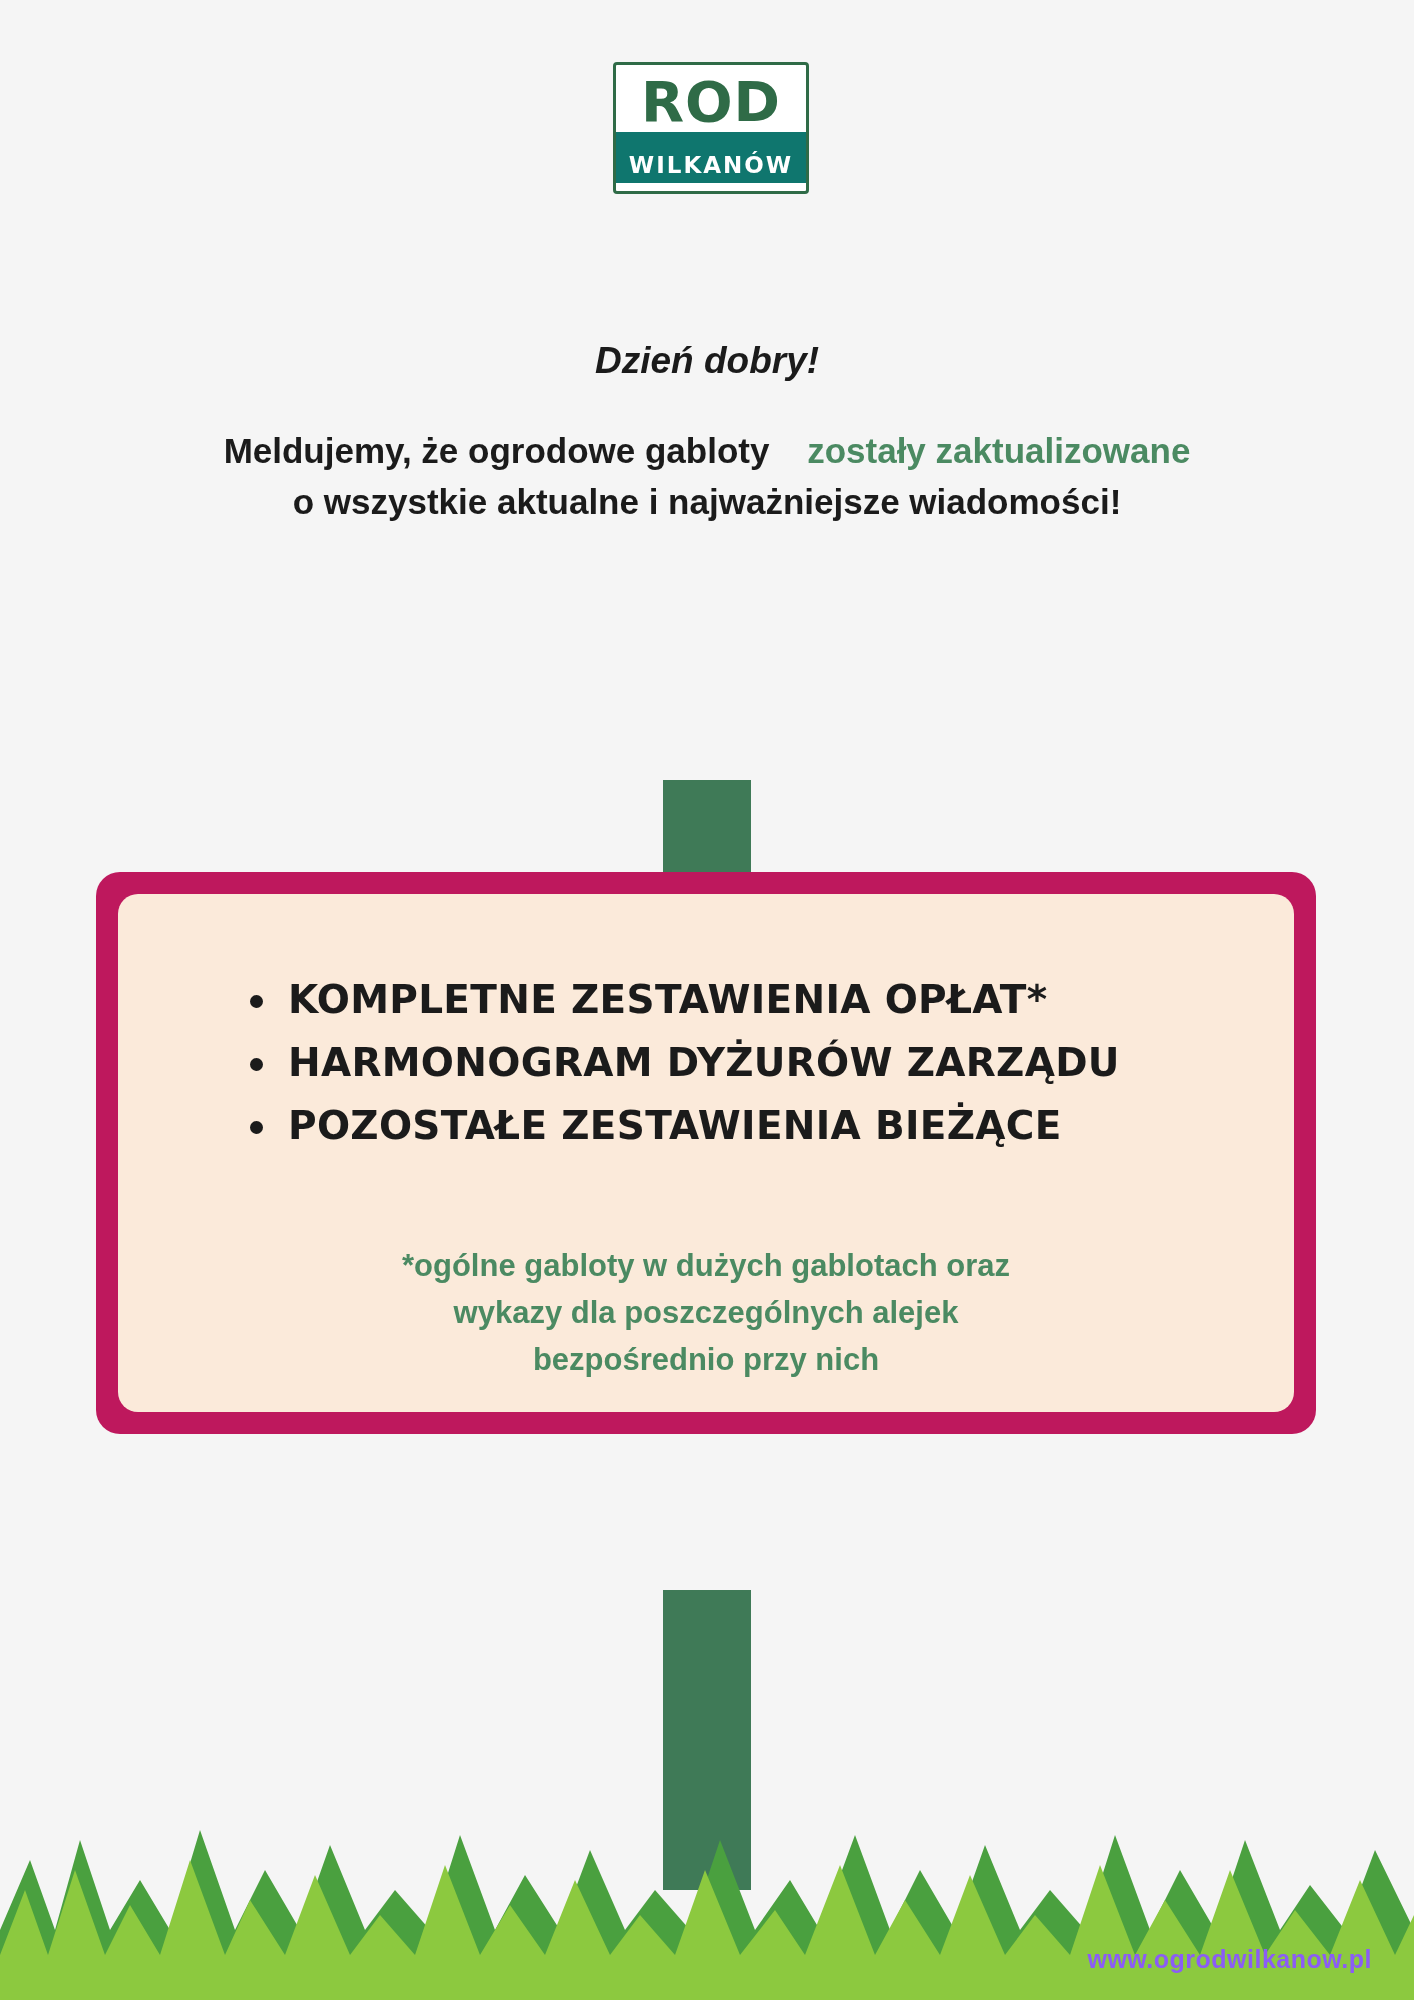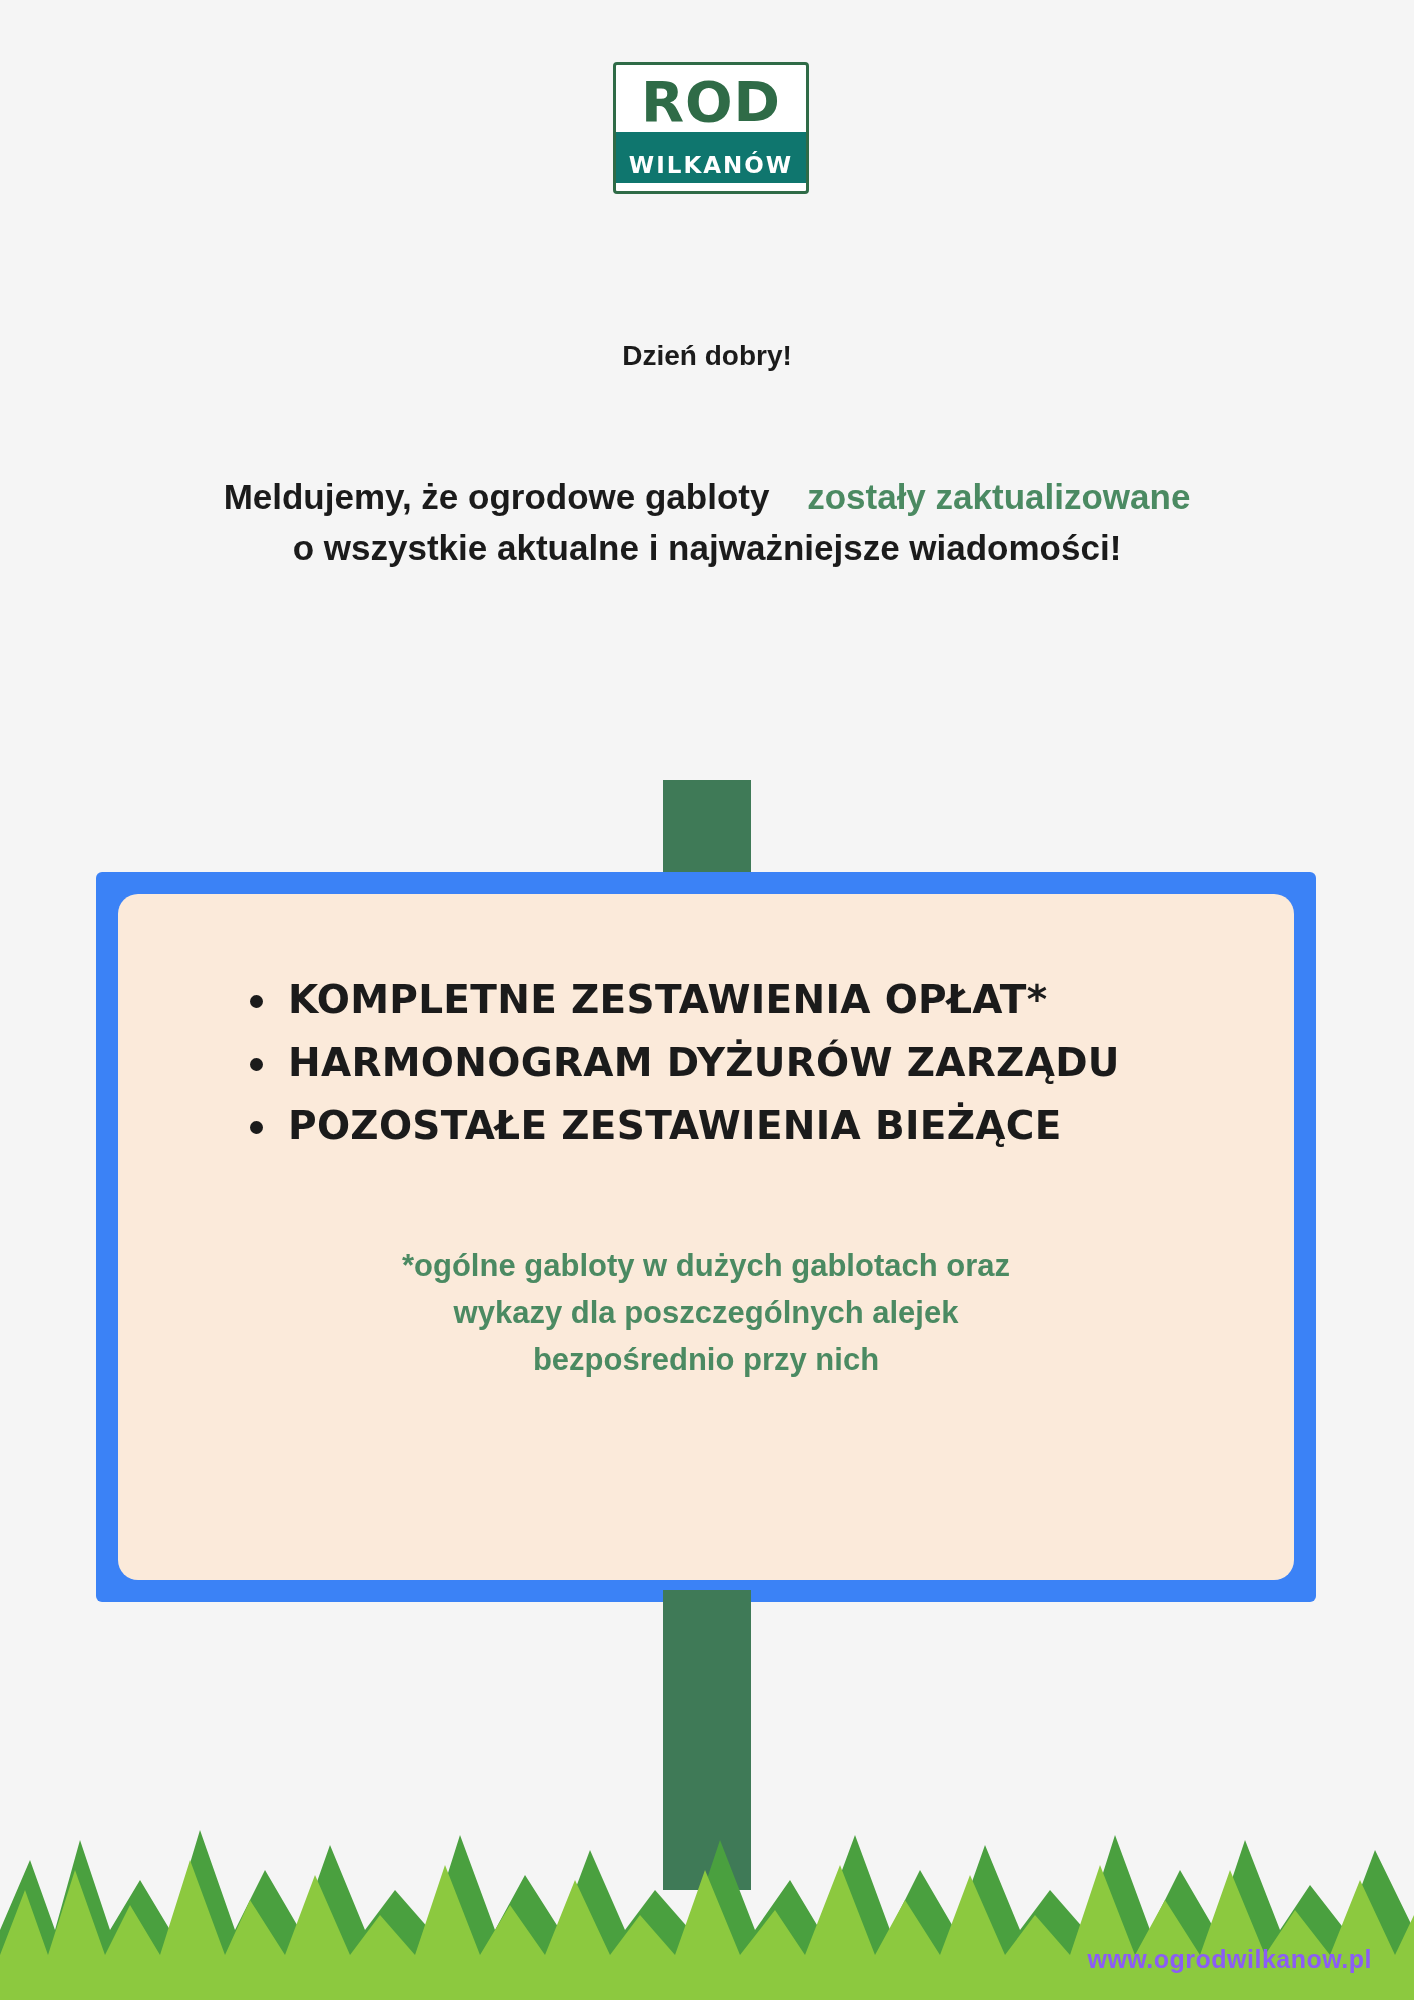--- a/index.html
+++ b/index.html
@@ -55,23 +55,24 @@
   
   .intro {
     position: absolute;
     top: 340px;
     left: 0;
     width: 100%;
     text-align: center;
     color: #1b1b1b;
   }
   .greeting {
-    font-size: 28px;
-    font-weight: bold;
-    margin-bottom: 100px;
+    font-size: 37px;
+    font-weight: bold;
+    margin-bottom: 44px;
+    font-style: italic;
   }
   .lead {
     font-size: 35px;
     font-weight: bold;
     line-height: 1.45;
     padding: 0 60px;
   }
   .lead .accent {
     color: #4b8a62;
     margin-left: 28px;
@@ -94,23 +95,23 @@
     top: 1590px;
     width: 88px;
     height: 300px;
     background: #3f7a57;
   }
   .board-frame {
     position: absolute;
     left: 96px;
     top: 872px;
     width: 1220px;
-    height: 730px;
-    background: #3b82f6;
-    border-radius: 6px;
+    height: 562px;
+    background: #be185d;
+    border-radius: 24px;
     box-sizing: border-box;
     padding: 22px;
   }
   .board-inner {
     width: 100%;
     height: 100%;
     background: #fbeada;
     border-radius: 20px;
     box-sizing: border-box;
     padding: 74px 60px 0 60px;

